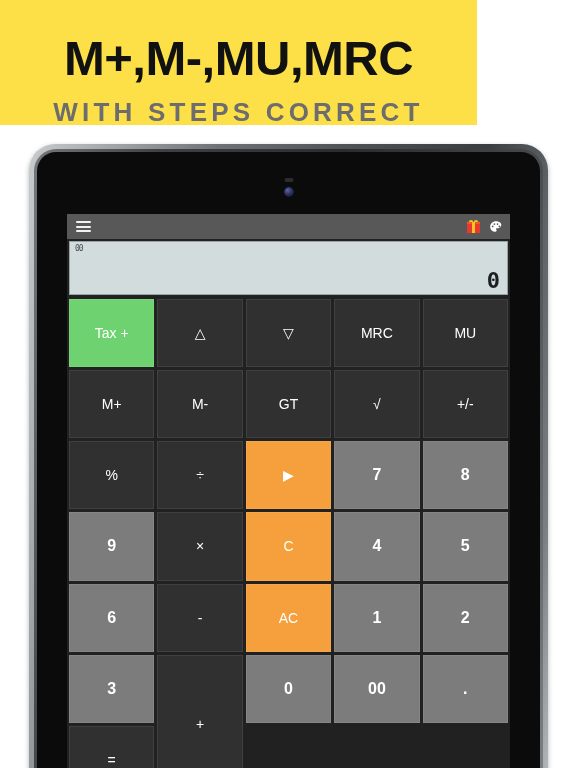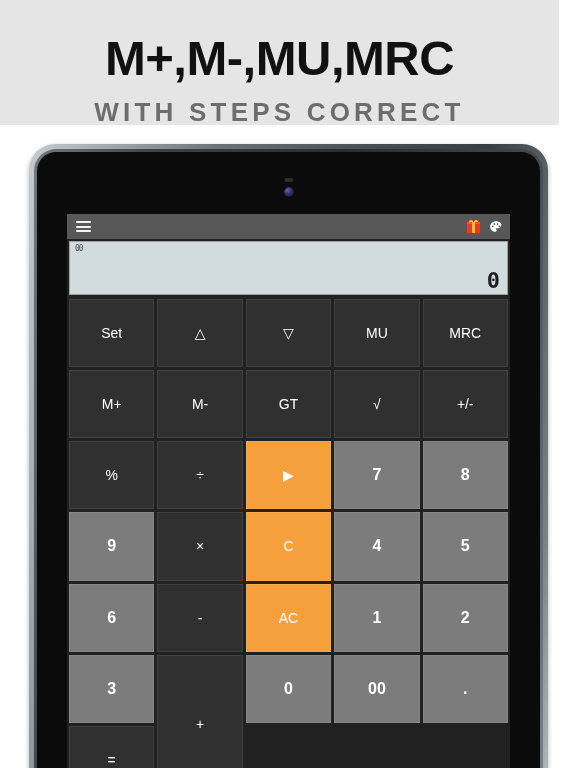--- a/index.html
+++ b/index.html
@@ -12,23 +12,23 @@
     height: 768px;
     overflow: hidden;
     font-family: "Liberation Sans", sans-serif;
     position: relative;
   }
 
   
   .promo {
     position: absolute;
     left: 0; top: 0;
-    width: 559px;
+    width: 477px;
     text-align: center;
-    background: #e5e5e5;
+    background: #fde047;
   }
   .promo-title {
     margin: 0;
     padding-top: 34px;
     font-size: 49px;
     line-height: 1.0;
     font-weight: 700;
     letter-spacing: -0.5px;
     color: #111111;
     font-family: "Liberation Sans", sans-serif;
@@ -276,34 +276,34 @@
             </svg>
           </div>
         </div>
 
         <div class="display">
           <div class="display-mem">00</div>
           <div class="display-value">0</div>
         </div>
 
         <div class="keypad" id="keypad">
-            <div class="key fn">
-              <span>Set</span>
+            <div class="key green">
+              <span>Tax +</span>
             </div>
             <div class="key fn">
               <span>△</span>
             </div>
             <div class="key fn">
               <span>▽</span>
             </div>
             <div class="key fn">
+              <span>MRC</span>
+            </div>
+            <div class="key fn">
               <span>MU</span>
-            </div>
-            <div class="key fn">
-              <span>MRC</span>
             </div>
             <div class="key fn">
               <span>M+</span>
             </div>
             <div class="key fn">
               <span>M-</span>
             </div>
             <div class="key fn">
               <span>GT</span>
             </div>

